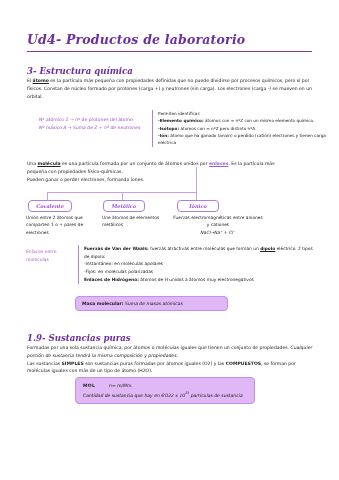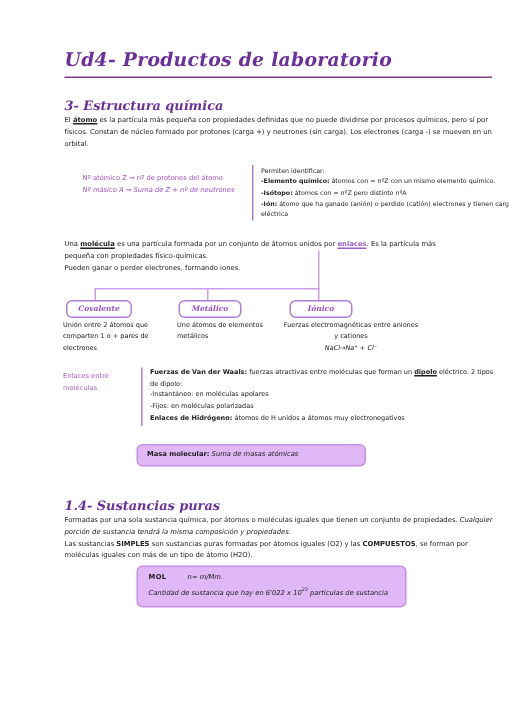--- a/index.html
+++ b/index.html
@@ -7,21 +7,20 @@
     width:339px;height:480px;
     background:#ffffff;
     font-family:"DejaVu Sans","Liberation Sans",sans-serif;
     color:#1a1a1a;
     overflow:hidden;
     position:relative;
   }
   .page{
     position:absolute;inset:0;
     padding:0;
-    margin-left:16px;
   }
 
   
   .doc-title{
     position:absolute;left:27px;top:32px;
     font-family:"DejaVu Serif","Liberation Serif",serif;
     font-style:italic;font-weight:bold;
     font-size:12.5px;letter-spacing:.2px;
     color:#6b2fa0;
     white-space:nowrap;
@@ -194,21 +193,21 @@
     <span class="li"><span class="bold">Fuerzas de Van der Waals:</span><span> fuerzas atractivas entre moléculas que forman un </span><span class="u-bold">dipolo</span><span> eléctrico. 2 tipos de dipolo:</span></span>
     <span class="li">-Instantáneo: en moléculas apolares</span>
     <span class="li">-Fijos: en moléculas polarizadas</span>
     <span class="li"><span class="bold">Enlaces de Hidrógeno:</span><span> átomos de H unidos a átomos muy electronegativos</span></span>
   </div>
 
   <div class="hbox" id="mmbox">
     <span class="bold">Masa molecular:</span><span class="ital"> Suma de masas atómicas</span>
   </div>
 
-  <div class="section-h" id="sec11">1.4- Sustancias puras</div>
+  <div class="section-h" id="sec11">1.9- Sustancias puras</div>
 
   <div class="para" id="p3">
     <span>Formadas por una sola sustancia química, por átomos o moléculas iguales que tienen un conjunto de propiedades. </span><span class="ital">Cualquier porción de sustancia tendrá la misma composición y propiedades.</span><br>
     <span>Las sustancias </span><span class="bold">SIMPLES</span><span> son sustancias puras formadas por átomos iguales (O2) y las </span><span class="bold">COMPUESTOS</span><span>, se forman por moléculas iguales con más de un tipo de átomo (H2O).</span>
   </div>
 
   <div class="hbox" id="molbox">
     <span class="row1">
       <span class="mol-k">MOL</span><span class="mol-f">n= m/Mm.</span>
     </span>

